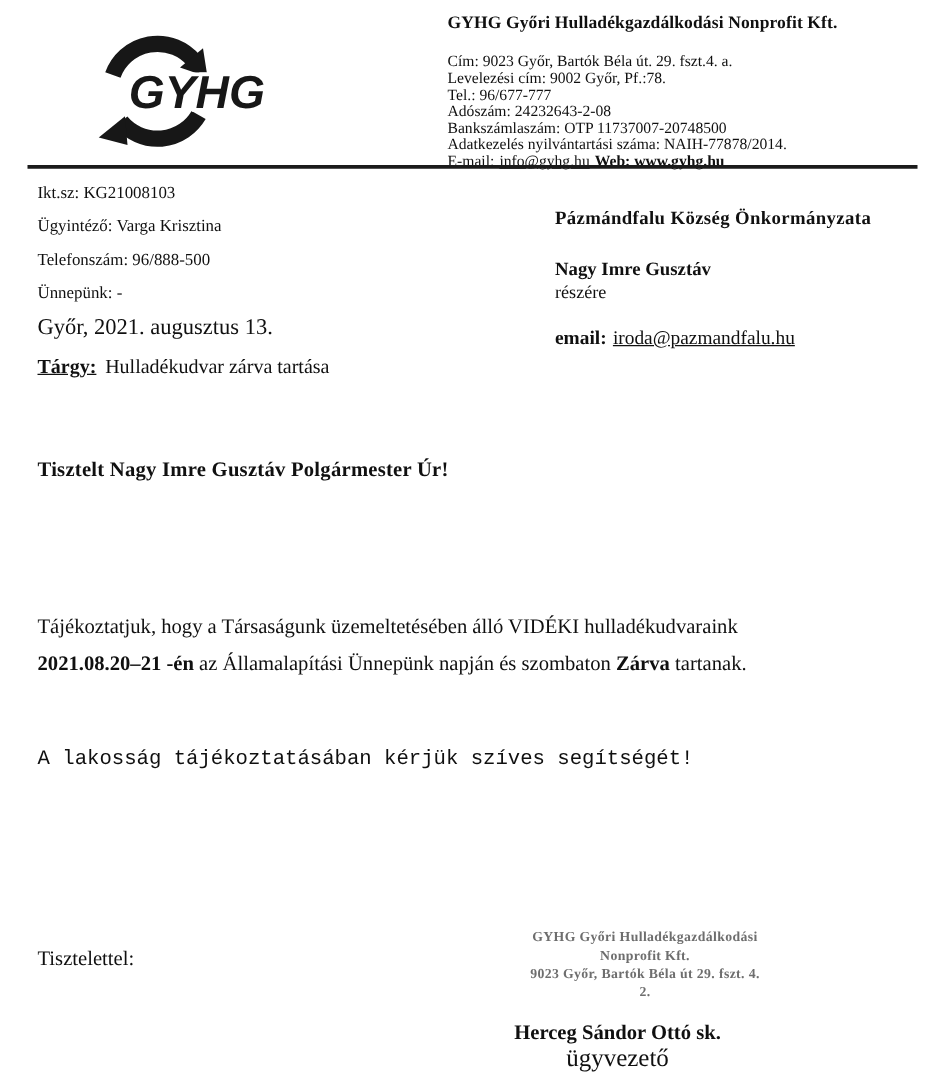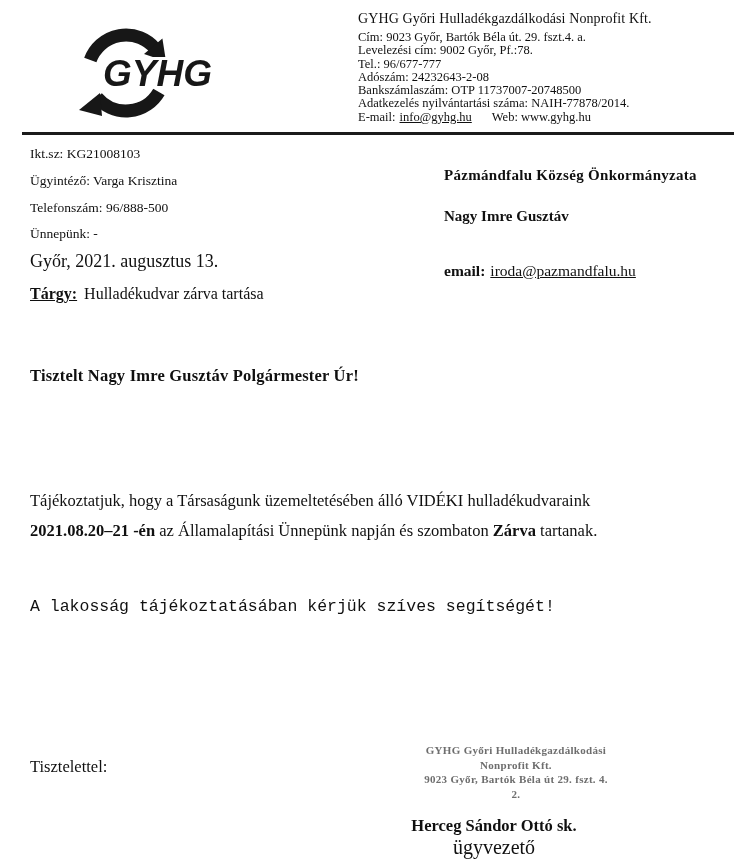--- a/index.html
+++ b/index.html
@@ -10,25 +10,25 @@
     background: #ffffff;
     font-family: "Liberation Serif", "DejaVu Serif", serif;
     color: #101010;
     overflow: hidden;
   }
   .abs { position: absolute; }
 
   
   .logo-wrap { left: 78px; top: 26px; width: 140px; height: 94px; }
   .company-info { left: 358px; top: 10px; width: 380px; }
-  .company-name { font-size: 14px; font-weight: normal; line-height: 17px; margin-bottom: 4px; letter-spacing: 0.1px; }
+  .company-name { font-size: 14px; font-weight: bold; line-height: 17px; margin-bottom: 16px; letter-spacing: 0.1px; }
   .info-line { font-size: 12.5px; line-height: 13.3px; }
   .u { text-decoration: underline; }
   .eml-gap { margin-left: 4px; }
-  .web-gap { margin-left: 20px; }
+  .web-gap { margin-left: 4px; font-weight: bold; }
 
   .rule { left: 22px; top: 132px; width: 712px; height: 3px; background: #1b1b1b; }
 
   
   .meta-line { left: 30px; font-size: 13.5px; }
   .m-ref  { top: 146px; }
   .m-clerk{ top: 173px; }
   .m-phone{ top: 200px; }
   .m-att  { top: 226px; }
   .date-line { left: 30px; top: 251px; font-size: 18px; }
@@ -97,20 +97,21 @@
   <div class="abs meta-line m-clerk">Ügyintéző: Varga Krisztina</div>
   <div class="abs meta-line m-phone">Telefonszám: 96/888-500</div>
   <div class="abs meta-line m-att">Ünnepünk: -</div>
   <div class="abs date-line">Győr, 2021. augusztus 13.</div>
   <div class="abs subject-line">
     <span class="subject-label">Tárgy:</span><span class="subject-text">Hulladékudvar zárva tartása</span>
   </div>
 
   <div class="abs recip r-org">Pázmándfalu Község Önkormányzata</div>
   <div class="abs recip r-name">Nagy Imre Gusztáv</div>
+  <div class="abs recip r-attn">részére</div>
   <div class="abs salutation">Tisztelt Nagy Imre Gusztáv Polgármester Úr!</div>
 
   <div class="abs recip r-email">
     <span class="lbl">email:</span><span class="adr">iroda@pazmandfalu.hu</span>
   </div>
 
   <div class="abs para1">
     <span>Tájékoztatjuk, hogy a Társaságunk üzemeltetésében álló VIDÉKI hulladékudvaraink</span><br>
     <strong>2021.08.20–21 -én</strong><span> az Államalapítási Ünnepünk napján és szombaton </span><strong>Zárva</strong><span> tartanak.</span>
   </div>

